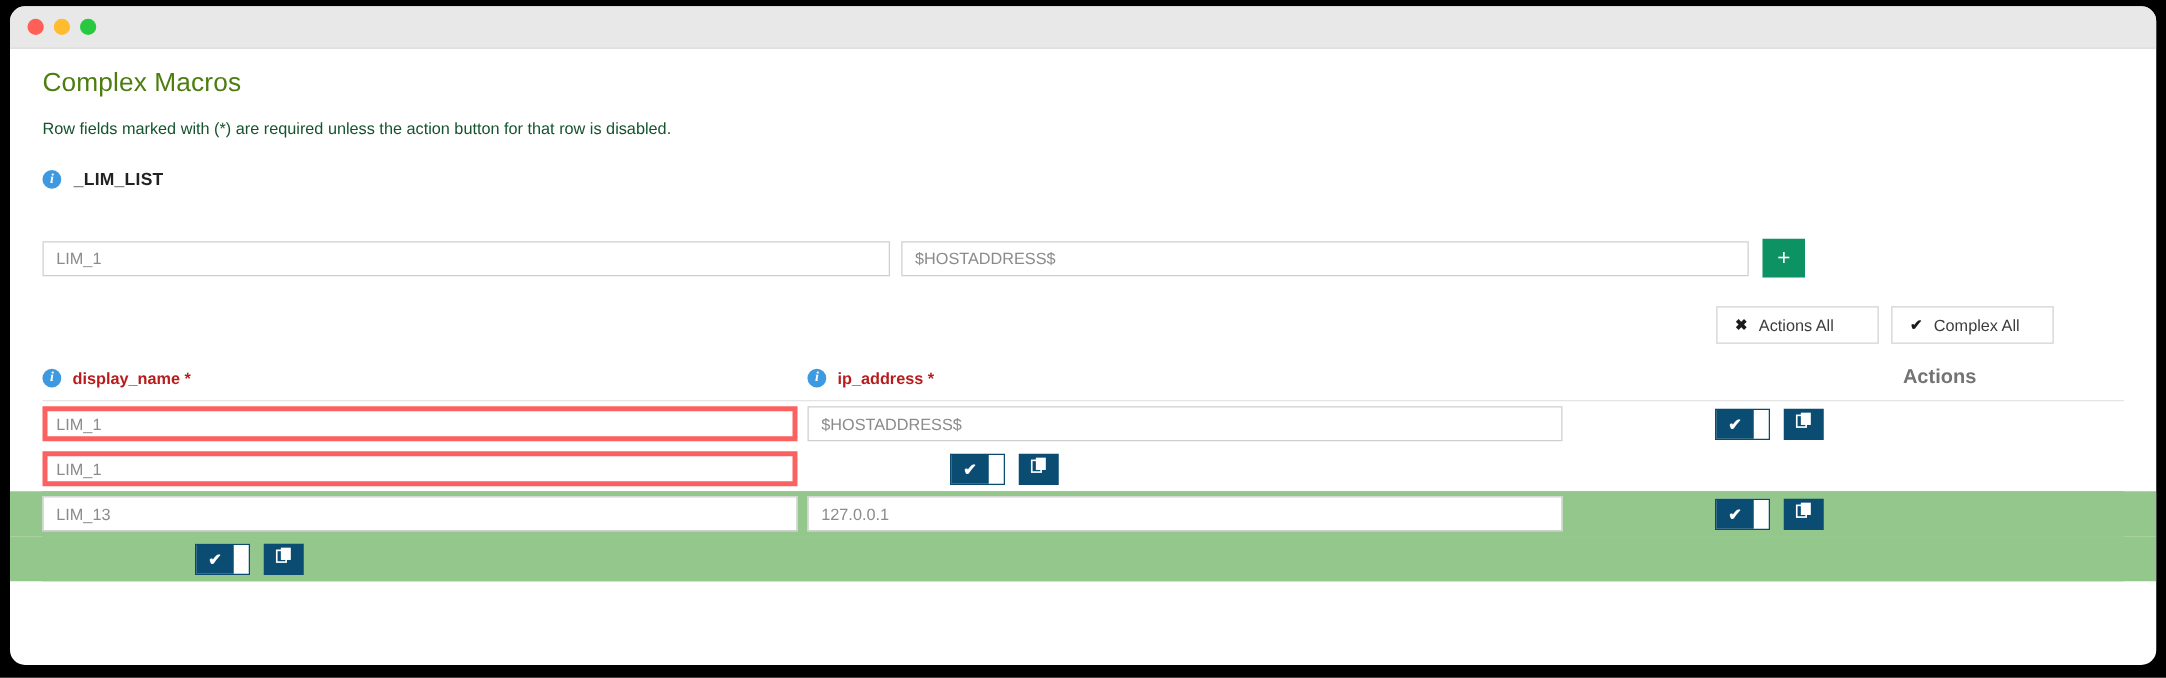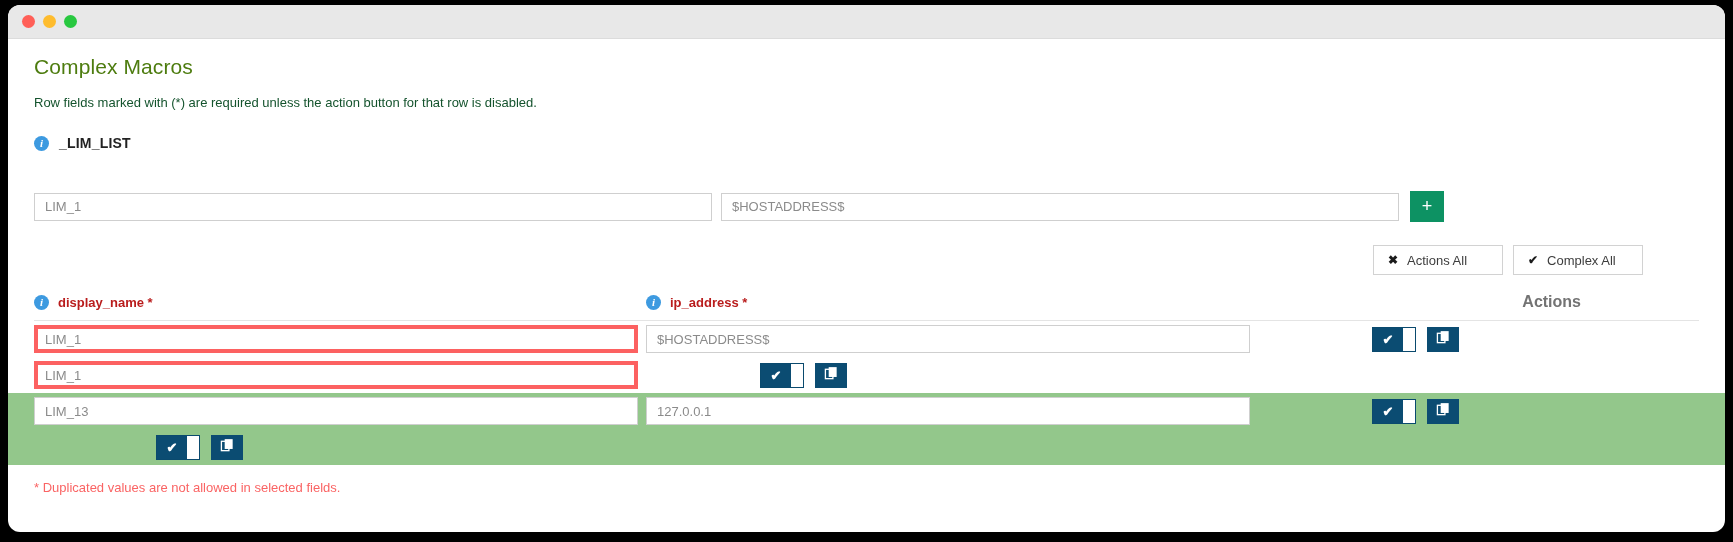--- a/index.html
+++ b/index.html
@@ -376,16 +376,15 @@
                 <span><svg width="15" height="15" viewBox="0 0 16 16" aria-hidden="true">
                     <rect x="1.5" y="3.5" width="8" height="10" fill="none" stroke="#ffffff" stroke-width="1.4"></rect>
                     <rect x="5" y="1.2" width="8.5" height="10.5" fill="#ffffff"></rect>
                   </svg></span>
               </div>
             </div>
           </div>
         </div>
     </div>
 
-    <div class="err-msg">* Duplicated values are not allowed in selected fields.</div>
 
   </div>
 </div>
 
 </body></html>

